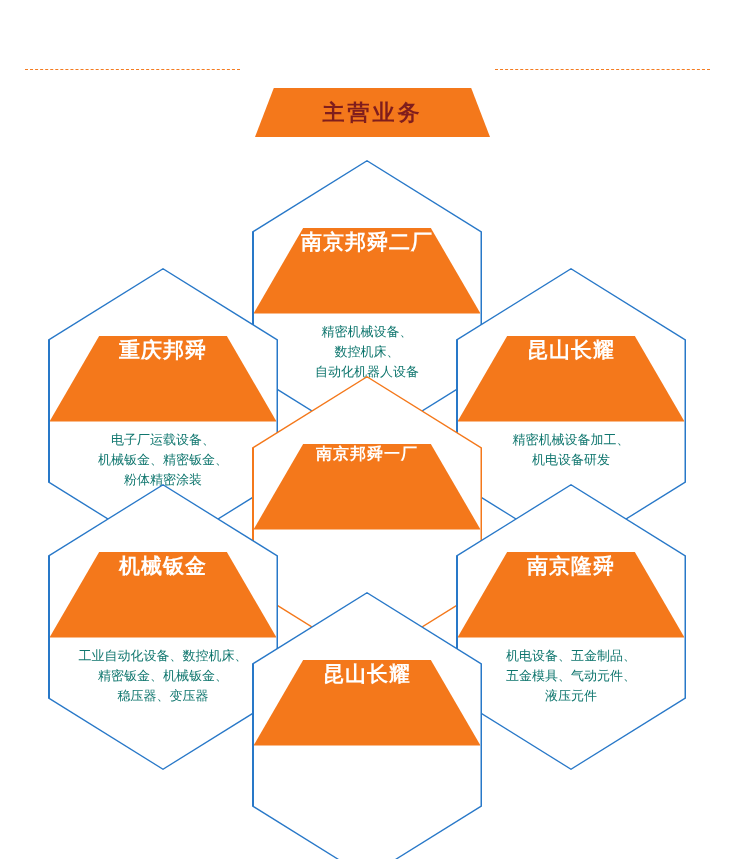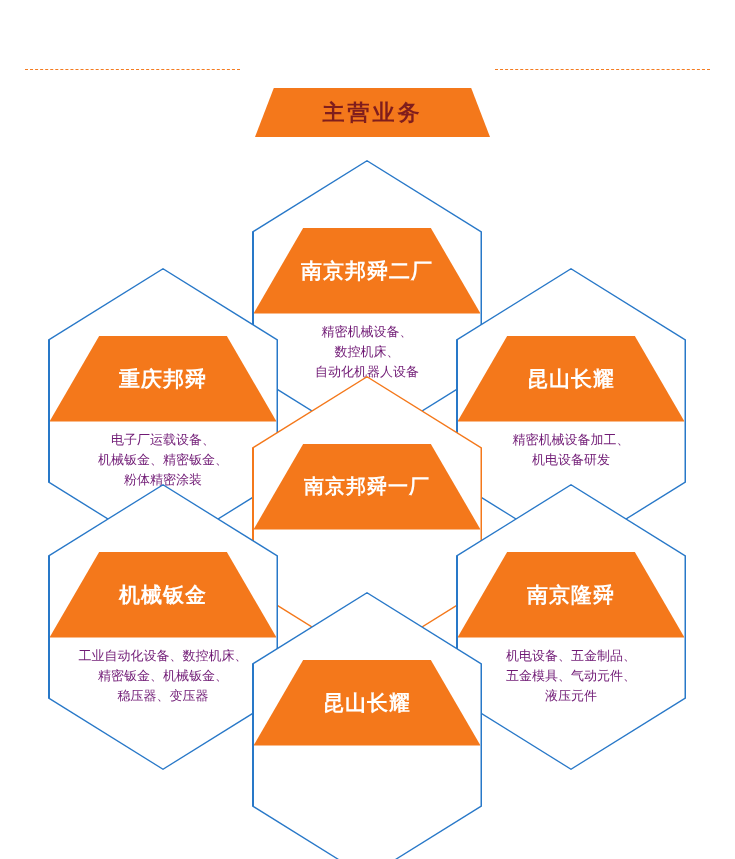--- a/index.html
+++ b/index.html
@@ -77,40 +77,40 @@
   .cap {
     position: absolute;
     left: 0;
     top: 66px;
     width: 227px;
     height: 86px;
     background: #f4781b;
     -webkit-clip-path: polygon(22% 0, 78% 0, 100% 100%, 0 100%);
     clip-path: polygon(22% 0, 78% 0, 100% 100%, 0 100%);
     display: flex;
-    align-items: center;
+    align-items: flex-start;
     justify-content: center;
   }
   .cap .cap-label {
     color: #ffffff;
     font-size: 21px;
     font-weight: bold;
     letter-spacing: 1px;
   }
   .hex.center .cap .cap-label {
-    font-size: 20px;
+    font-size: 16px;
   }
 
   .desc {
     position: absolute;
     left: 14px;
     top: 160px;
     width: 199px;
     text-align: center;
-    color: #701a75;
+    color: #0f766e;
     font-size: 13px;
     line-height: 20px;
     white-space: pre-line;
   }
   .hex.center .desc {
     color: #ffffff;
     top: 154px;
     line-height: 19px;
     font-size: 13px;
   }

